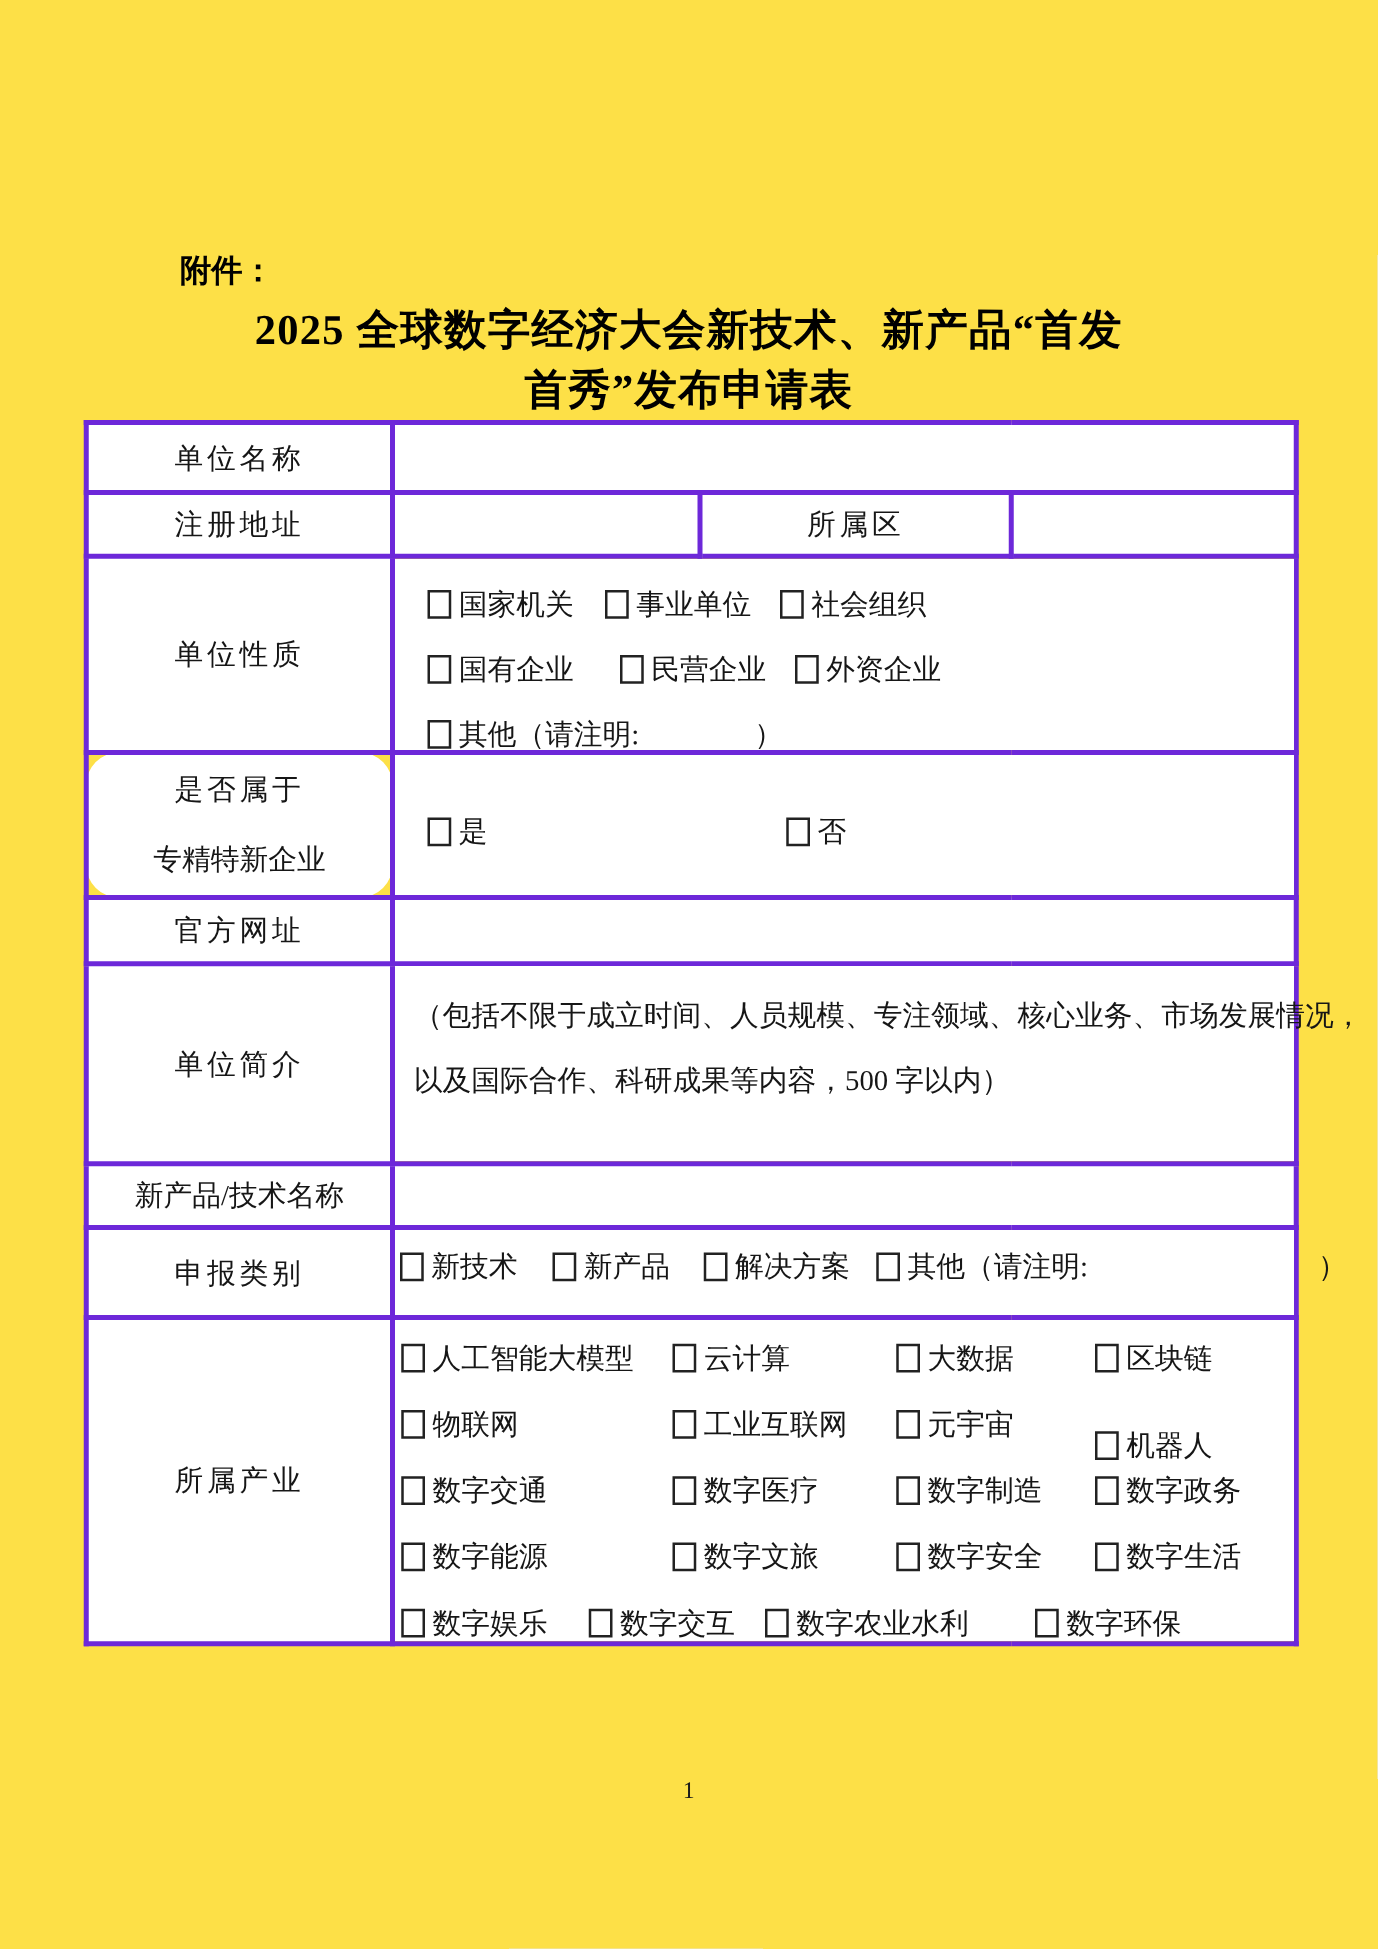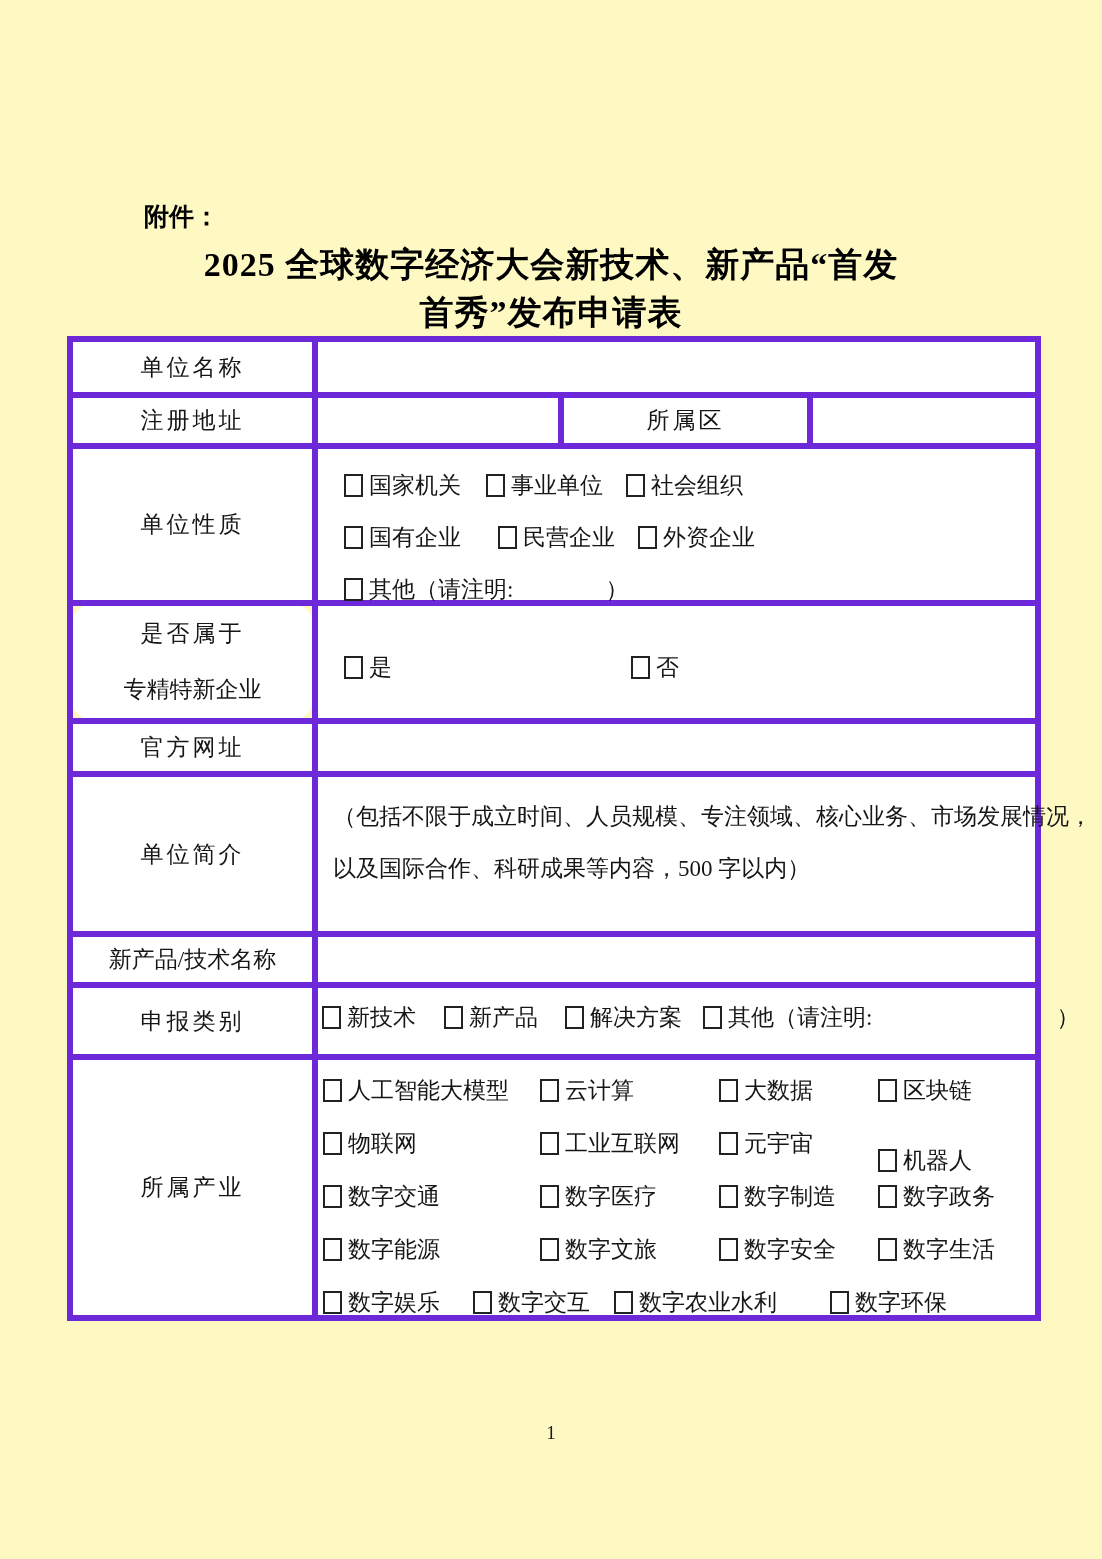--- a/index.html
+++ b/index.html
@@ -1,40 +1,40 @@
 <!DOCTYPE html>
 <html><head>
 <meta charset="utf-8">
 <style>
   html,body{margin:0;padding:0;background:#e8e8e8;}
   .page{
     position:relative;
     width:1102px;height:1559px;
-    background:#fef9c3;
+    background:#fde047;
     margin:0 auto;
     font-family:"Liberation Serif","DejaVu Serif",serif;
     color:#111;
     overflow:hidden;
   }
   .attachment{
     position:absolute;left:144px;top:200px;
     font-family:"Liberation Sans","DejaVu Sans",sans-serif;
     font-weight:700;font-size:25px;color:#000;
   }
   .doc-title{
     position:absolute;left:0;top:241px;width:1102px;
     text-align:center;font-weight:700;font-size:34px;line-height:48px;
     color:#000;letter-spacing:1px;
   }
   table.form{
     position:absolute;left:67px;top:336px;
     width:968px;border-collapse:collapse;table-layout:fixed;
   }
   table.form td{
-    border:6px solid #6d28d9;padding:0;
+    border:4px solid #6d28d9;padding:0;
     font-size:23px;vertical-align:middle;color:#161616;
     background:#fff;
   }
   td.lab{text-align:center;}
   .ls{letter-spacing:3px;}
   .lab2{line-height:56px;border-radius:26px;}
   .rel{position:relative;}
   .opt{position:absolute;white-space:nowrap;font-size:23px;color:#161616;}
   .cb{
     display:inline-block;box-sizing:border-box;

